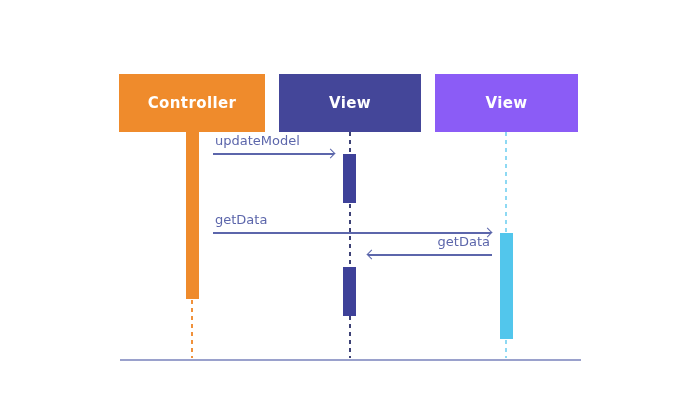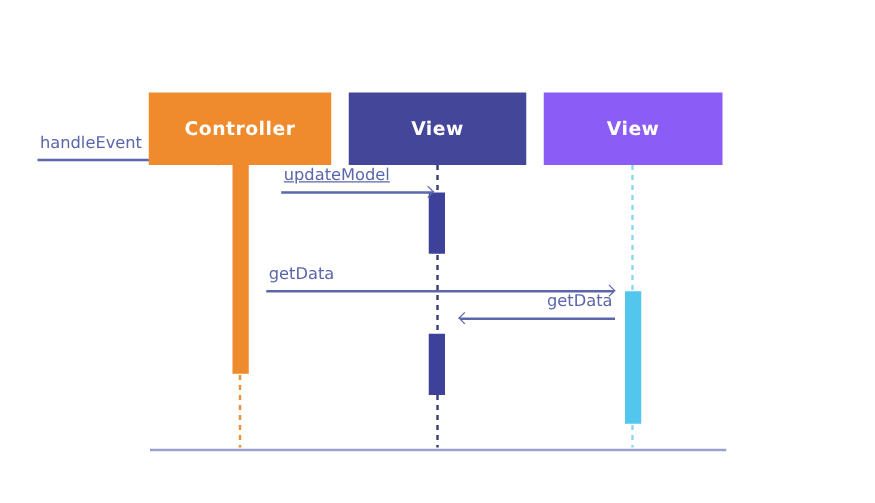--- a/index.html
+++ b/index.html
@@ -76,21 +76,21 @@
     position: absolute;
     width: 7px;
     height: 7px;
     border-top: 1.5px solid #5C66AB;
     border-right: 1.5px solid #5C66AB;
   }
   .head.right { right: 0; top: -3px; transform: rotate(45deg); }
   .head.left  { left: 0;  top: -3px; transform: rotate(-135deg); }
 
   .msg-handle-event { left: 30px;  top: 107px; width: 148px; }
-  .msg-update-model { left: 225px; top: 133px; width: 121px; text-decoration: underline; }
+  .msg-update-model { left: 213px; top: 133px; width: 121px; }
   .msg-update       { left: 213px; top: 212px; width: 278px; }
   .msg-get-data     { left: 368px; top: 234px; width: 124px; }
 
   
   .baseline {
     position: absolute;
     left: 120px;
     top: 359px;
     width: 461px;
     height: 1.5px;
@@ -115,26 +115,20 @@
 
   <div class="lifeline ll-controller"></div>
   <div class="lifeline ll-model"></div>
   <div class="lifeline ll-view"></div>
 
   <div class="activation act-controller"></div>
   <div class="activation act-model-1"></div>
   <div class="activation act-model-2"></div>
   <div class="activation act-view"></div>
 
-  <div class="message msg-handle-event">
-    <span class="msg-label">handleEvent</span>
-    <div class="msg-line">
-      <div class="head right"></div>
-    </div>
-  </div>
 
   <div class="message msg-update-model">
     <span class="msg-label">updateModel</span>
     <div class="msg-line">
       <div class="head right"></div>
     </div>
   </div>
 
   <div class="message msg-update">
     <span class="msg-label">getData</span>

